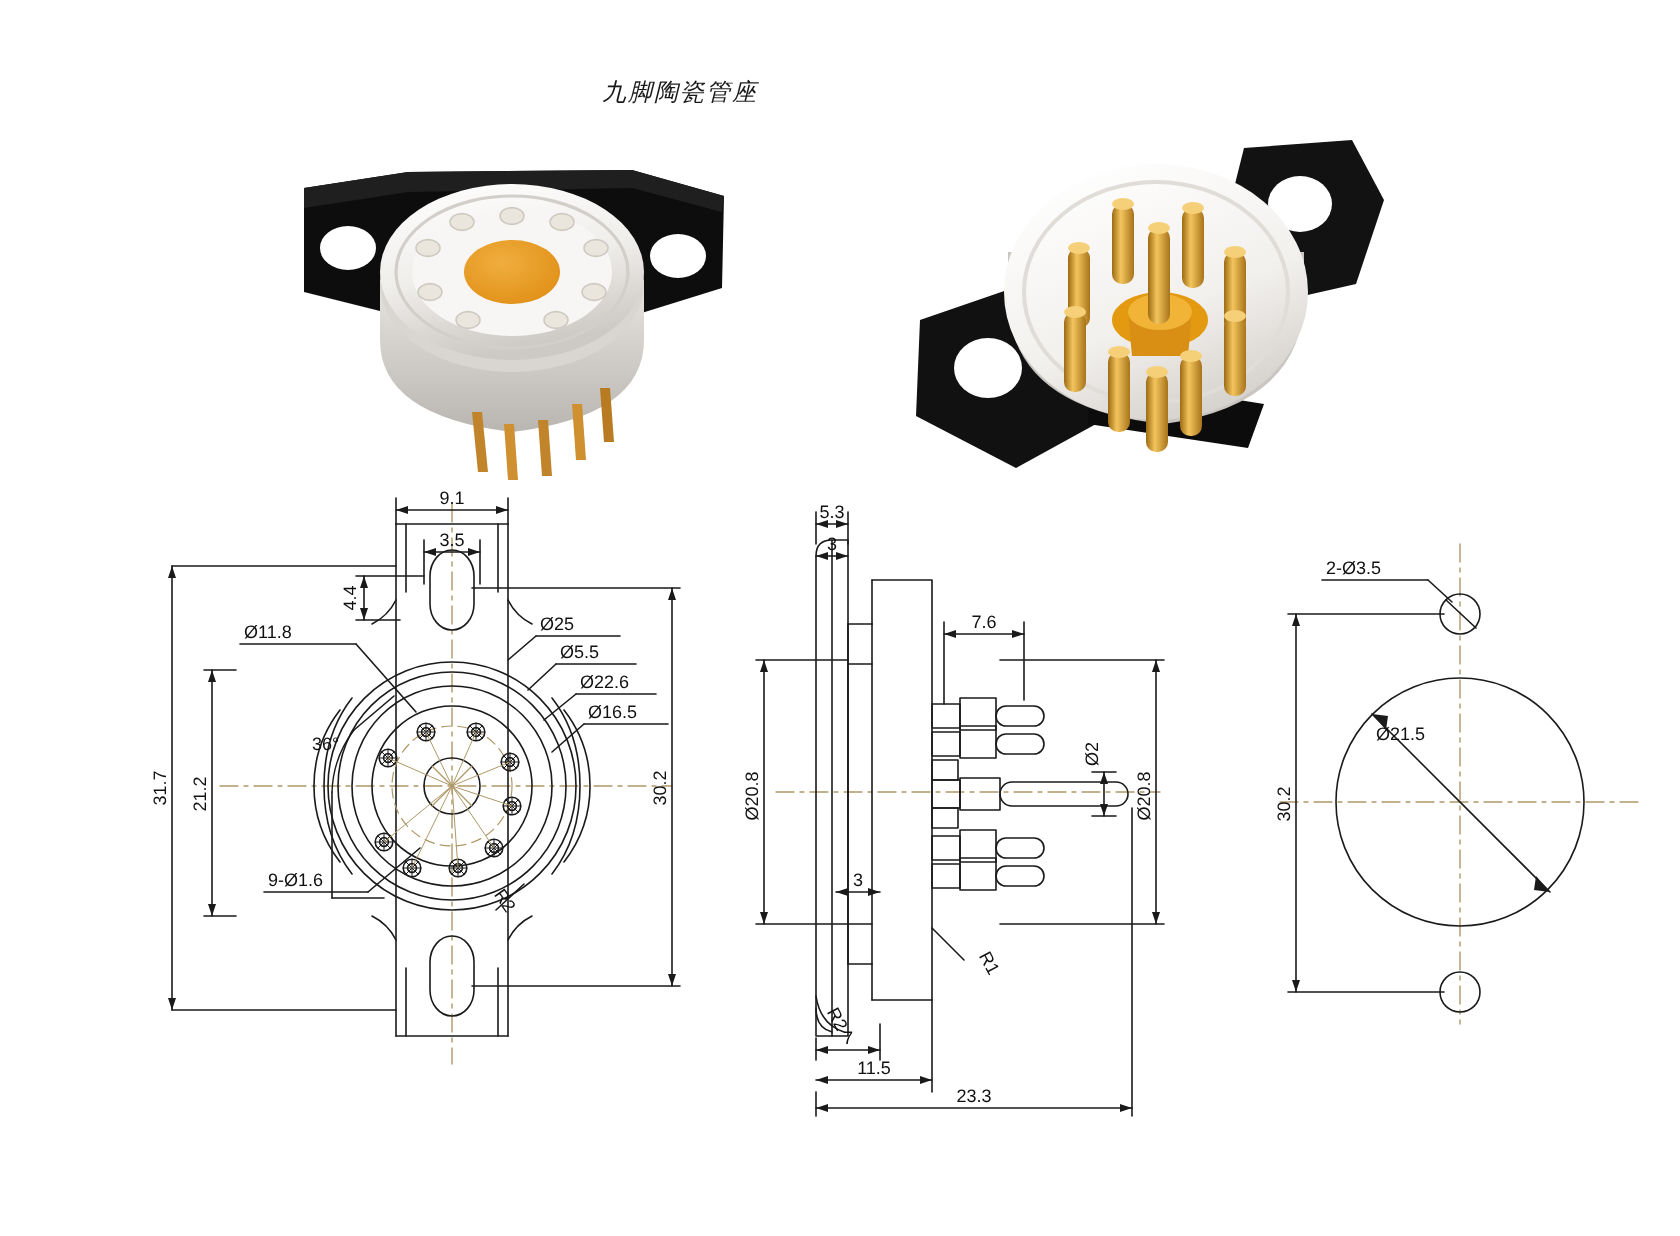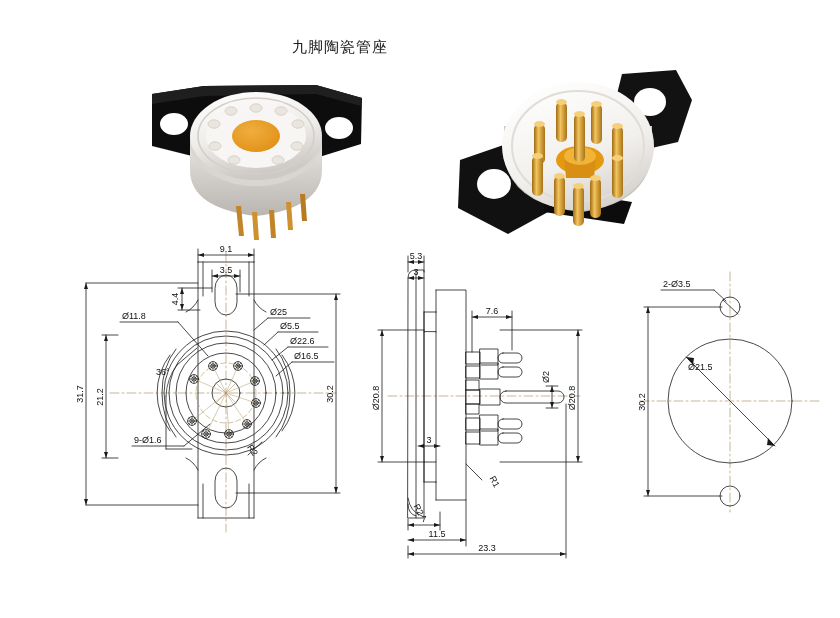--- a/index.html
+++ b/index.html
@@ -8,21 +8,21 @@
     width:840px;height:618px;position:relative;overflow:hidden;
     font-family:"Liberation Sans","DejaVu Sans",sans-serif;
     color:#000;
   }
   #sheet{position:absolute;left:0;top:0;width:840px;height:618px;}
   svg{display:block;}
   .dimtxt{font-family:"Liberation Sans","DejaVu Sans",sans-serif;font-size:9px;fill:#111;}
   .title-cn{
     position:absolute;left:0;top:38px;width:680px;text-align:center;
     font-family:"DejaVu Sans","Liberation Sans",sans-serif;
-    font-size:15px;color:#1a1a1a;letter-spacing:1px;
+    font-size:12px;color:#1a1a1a;letter-spacing:1px;font-style:italic;
   }
   .photo{position:absolute;}
   #photo-top{left:140px;top:58px;width:232px;height:182px;}
   #photo-bottom{left:452px;top:52px;width:248px;height:190px;}
 </style>
 </head>
 <body>
 
 <div class="title-cn">九脚陶瓷管座</div>
 

